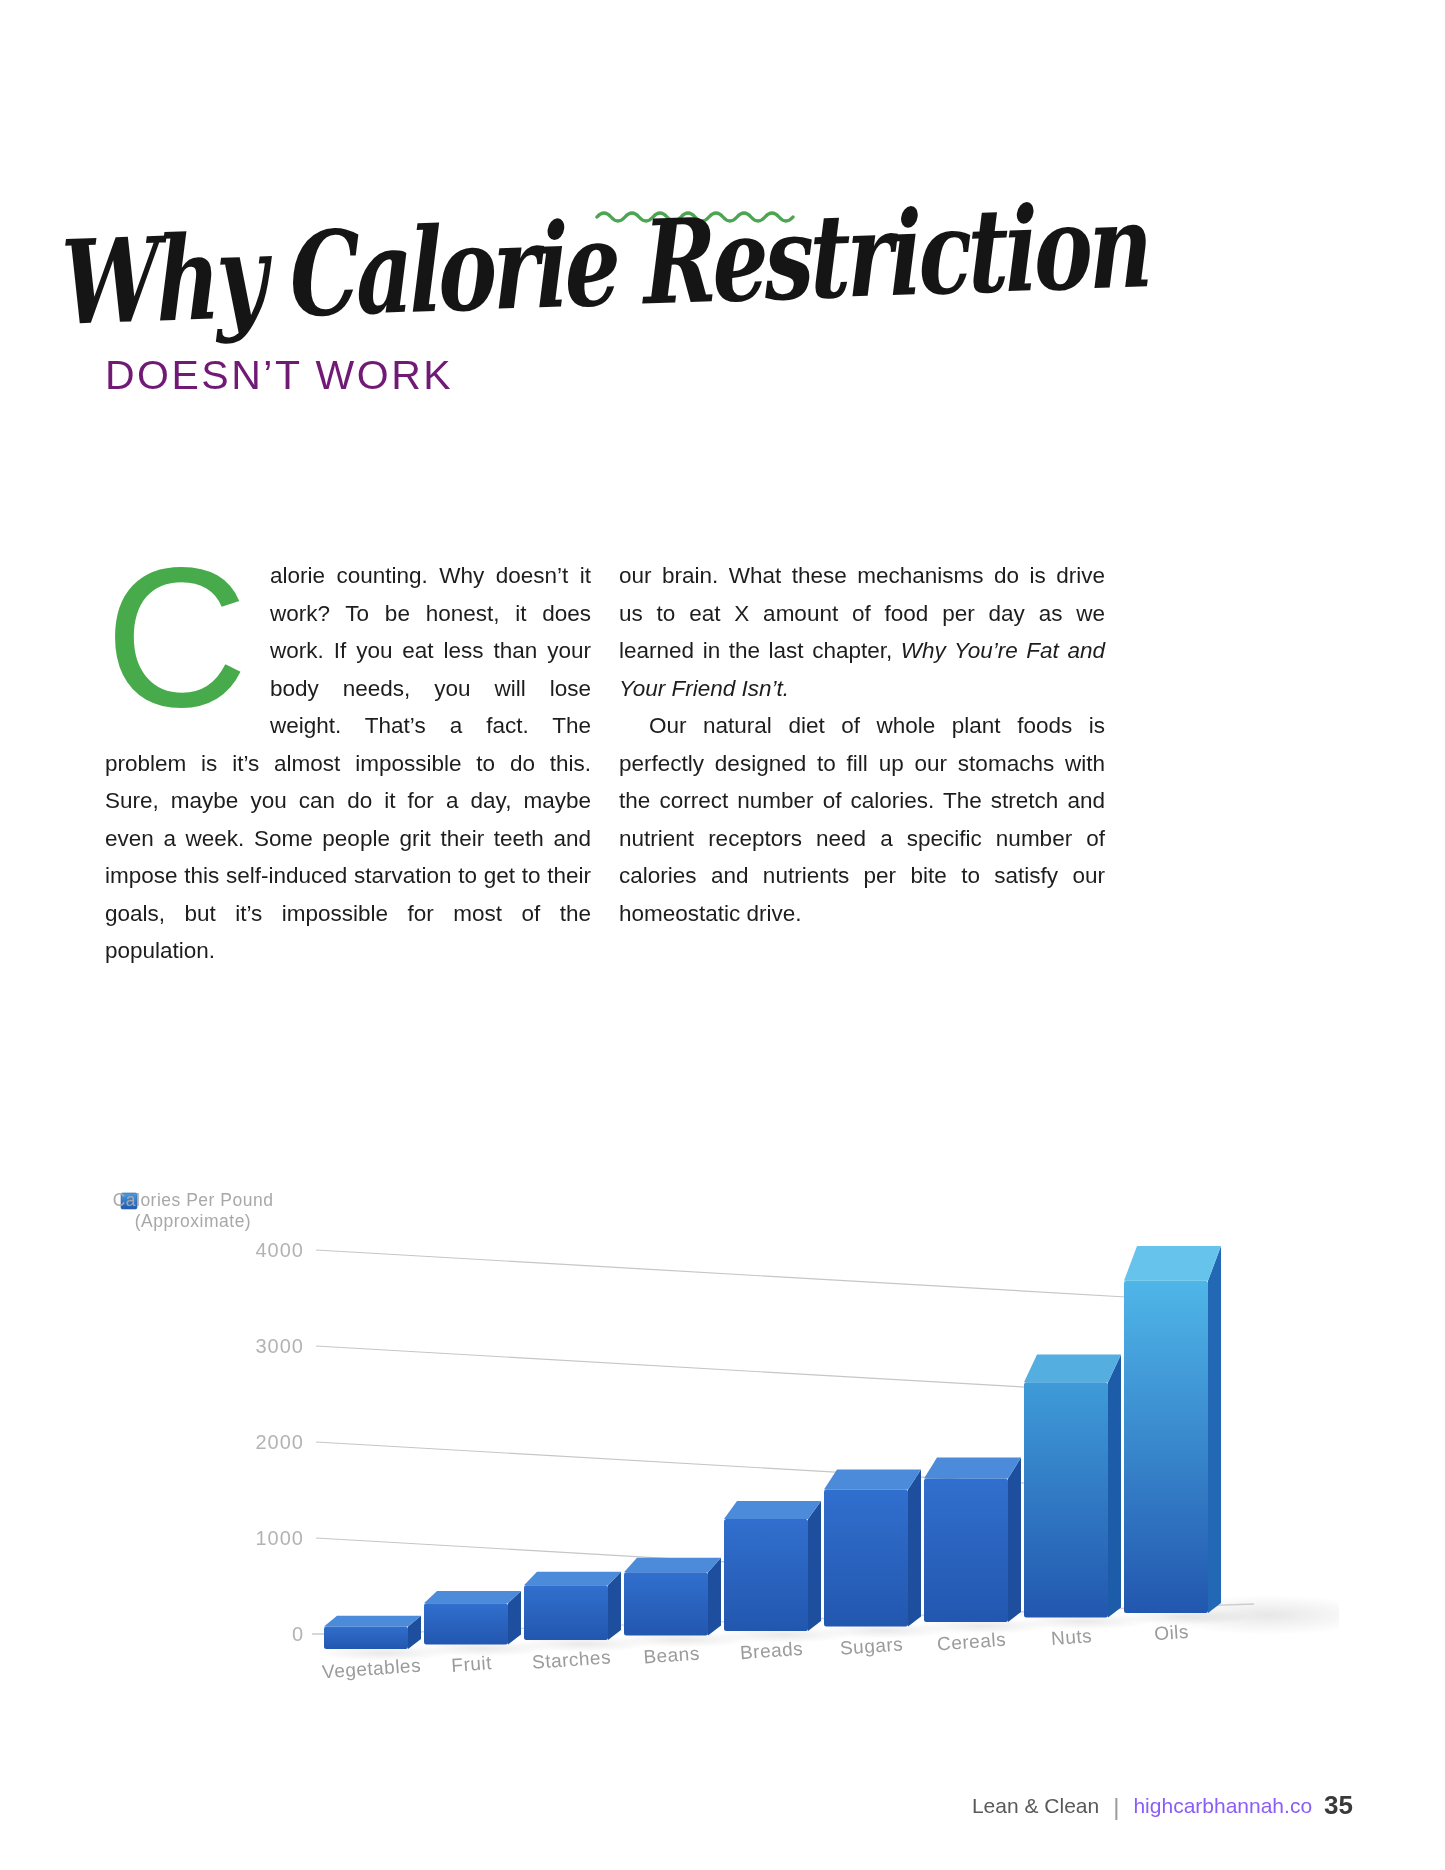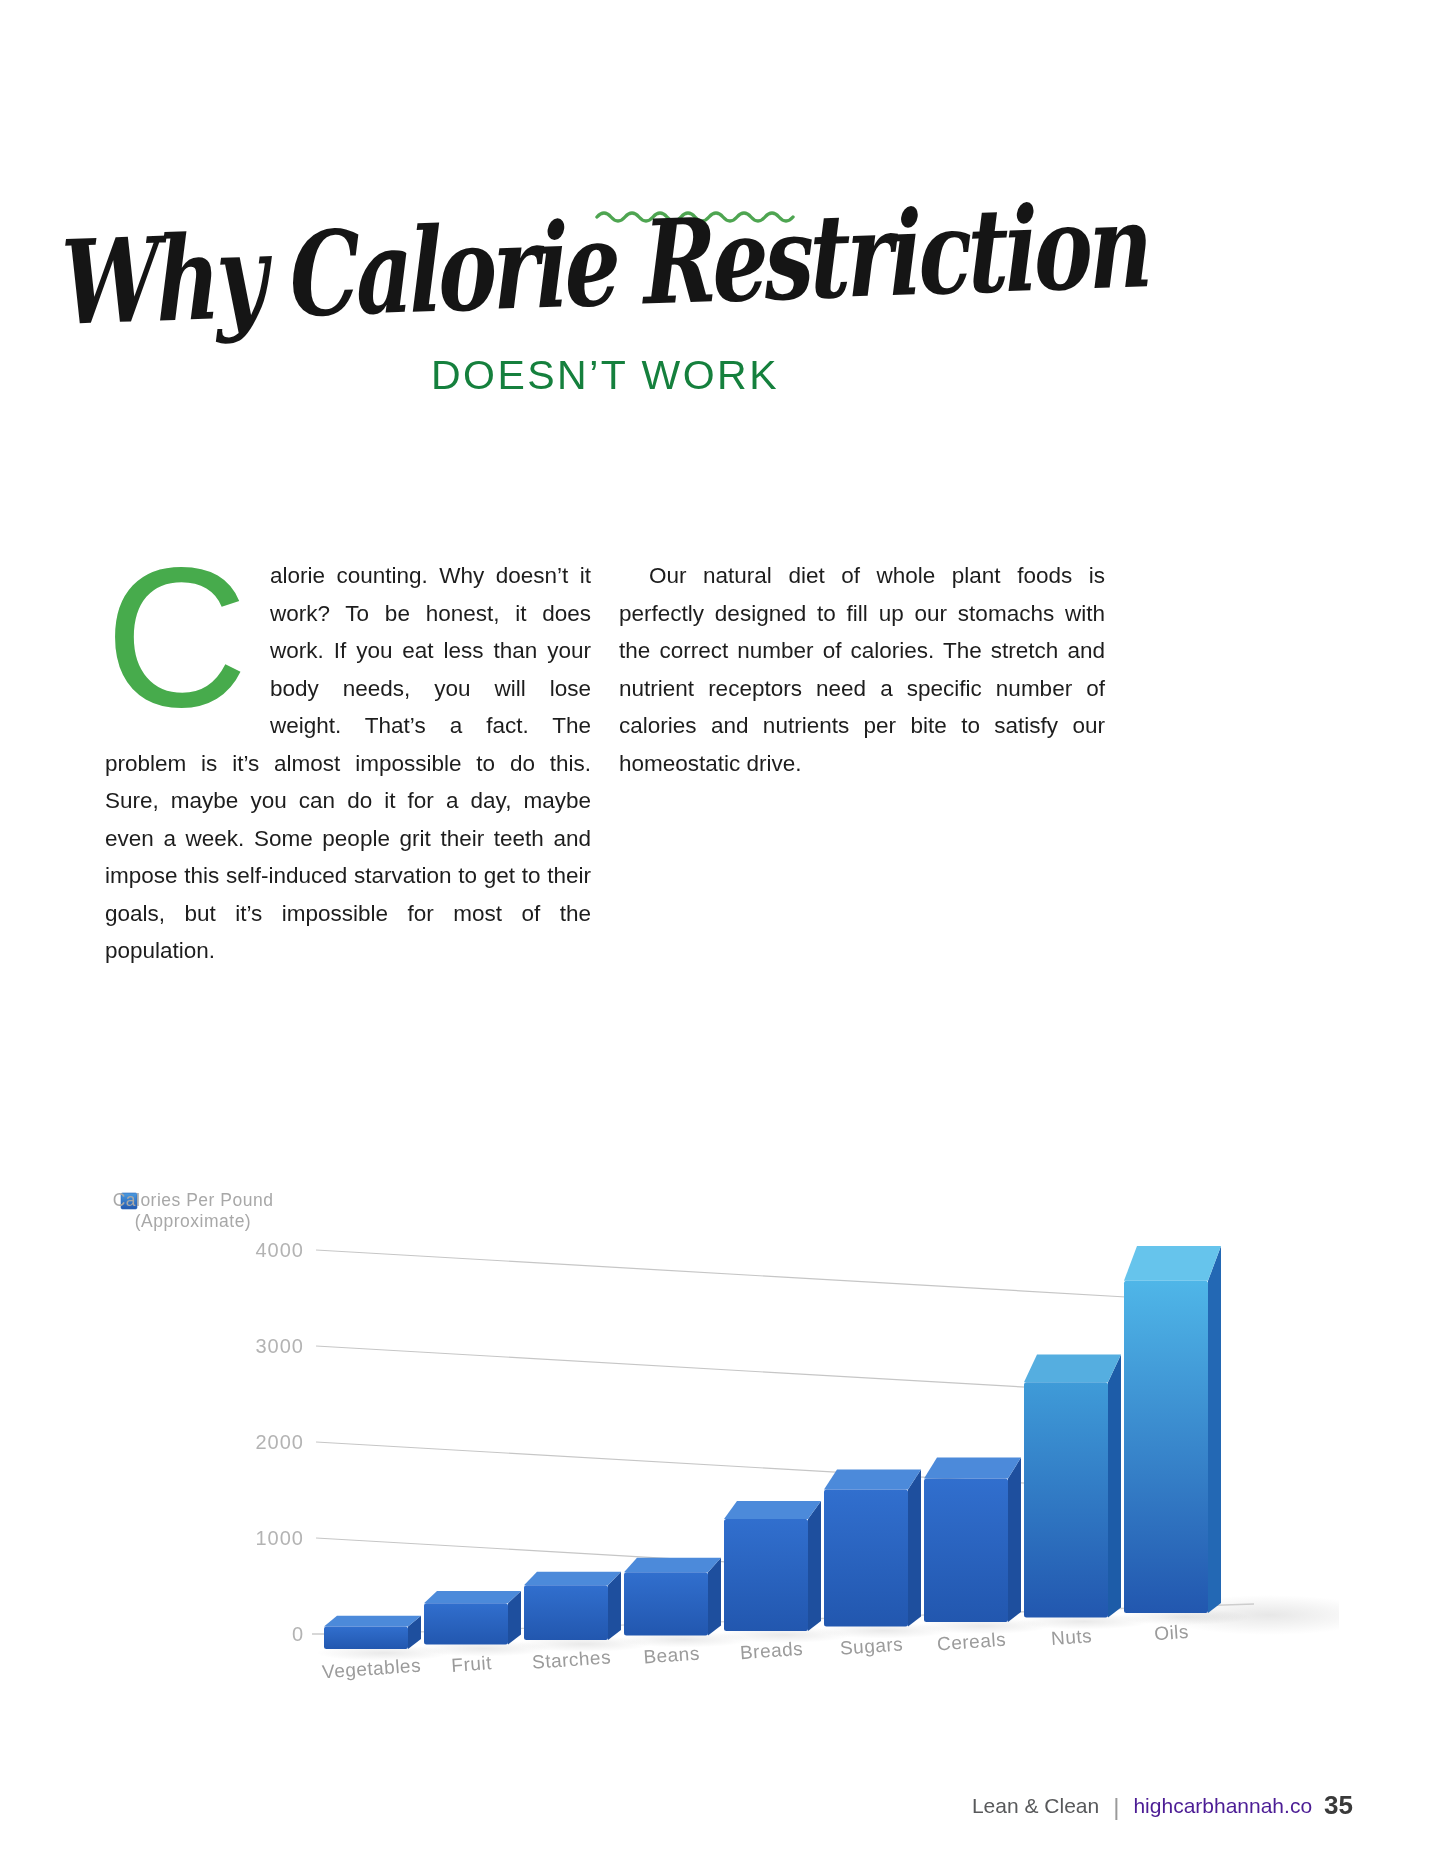--- a/index.html
+++ b/index.html
@@ -20,23 +20,23 @@
     font-family:"DejaVu Serif", serif;
     font-style:italic;font-weight:700;
     font-size:88px;letter-spacing:-4px;
     color:#151515;white-space:nowrap;
     transform:scaleY(1.32) rotate(-1.5deg);
     transform-origin:center;
   }
   
   .subtitle{
     position:absolute;left:105px;top:352px;width:1000px;
-    text-align:center;
+    text-align:left;
     font-size:41px;letter-spacing:2.5px;
-    color:#15803d;font-weight:400;
+    color:#701a75;font-weight:400;
   }
   
   .body-cols{
     position:absolute;left:105px;top:557px;width:1001px;
     display:flex;gap:28px;
   }
   .col{width:486px;color:#1d1d1d;}
   .col p{
     margin:0;font-size:22.5px;line-height:37.5px;
     text-align:justify;
@@ -52,40 +52,41 @@
   }
   
   .chart-wrap{position:absolute;left:104px;top:1035px;width:1235px;height:690px;}
   
   .footer{
     position:absolute;top:1790px;right:92px;
     display:flex;align-items:center;gap:14px;
     font-size:21px;color:#58595b;
   }
   .footer .sep{color:#9a9a9a;font-weight:300;font-size:24px;position:relative;top:1px;}
-  .footer .site{color:#4c1d95;}
+  .footer .site{color:#8b5cf6;}
   .footer .pagenum{font-weight:700;color:#3a3a3a;font-size:26px;margin-left:-2px;}
 </style>
 </head>
 <body>
 
 <div class="page">
 
   <svg class="squiggle" viewBox="0 0 206 20">
     <path d="M2 11 q 7 -8 14 0 t 14 0 t 14 0 t 14 0 t 14 0 t 14 0 t 14 0 t 14 0 t 14 0 t 14 0 t 14 0 t 14 0 t 14 0 t 14 0" fill="none" stroke="#4ea551" stroke-width="3.4" stroke-linecap="round"></path>
   </svg>
 
   <div class="title-script">Why Calorie Restriction</div>
   <div class="subtitle">DOESN’T WORK</div>
 
   <div class="body-cols">
     <div class="col" id="col-left">
         <p><span class="dropcap">C</span><span>alorie counting. Why doesn’t it work? To be honest, it does work. If you eat less than your body needs, you will lose weight. That’s a fact. The problem is it’s almost impossible to do this. Sure, maybe you can do it for a day, maybe even a week. Some people grit their teeth and impose this self-induced starvation to get to their goals, but it’s impossible for most of the population.</span></p>
       </div>
     <div class="col" id="col-right">
+        <p><span>our brain. What these mechanisms do is drive us to eat X amount of food per day as we learned in the last chapter, </span><span class="ital">Why You’re Fat and Your Friend Isn’t.</span></p>
         <p class="indent"><span>Our natural diet of whole plant foods is perfectly designed to fill up our stomachs with the correct number of calories. The stretch and nutrient receptors need a specific number of calories and nutrients per bite to satisfy our homeostatic drive.</span></p>
       </div>
   </div>
 
   <div class="chart-wrap">
     <svg id="chart" width="1235" height="690" viewBox="0 0 1235 690">
         <defs>
           <linearGradient id="gSmall" x1="0" y1="0" x2="0" y2="1">
             <stop offset="0%" stop-color="#316fce"></stop>
             <stop offset="100%" stop-color="#2257af"></stop>

